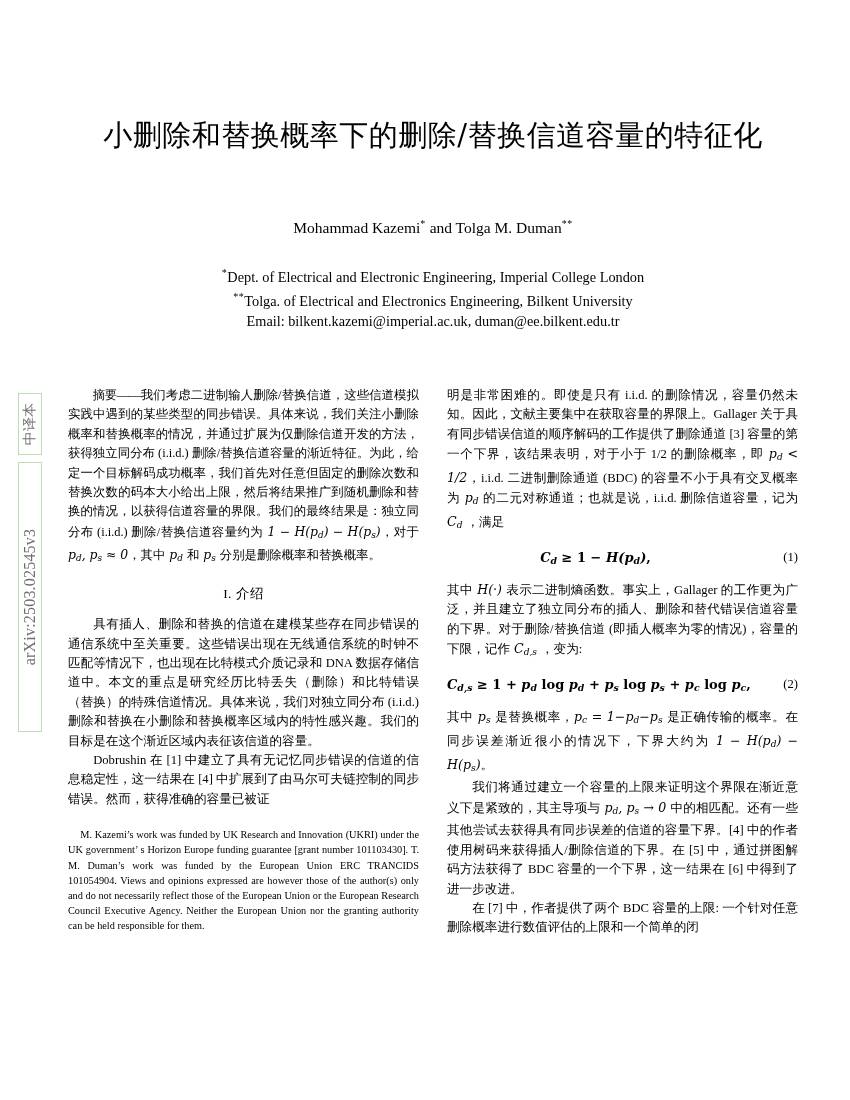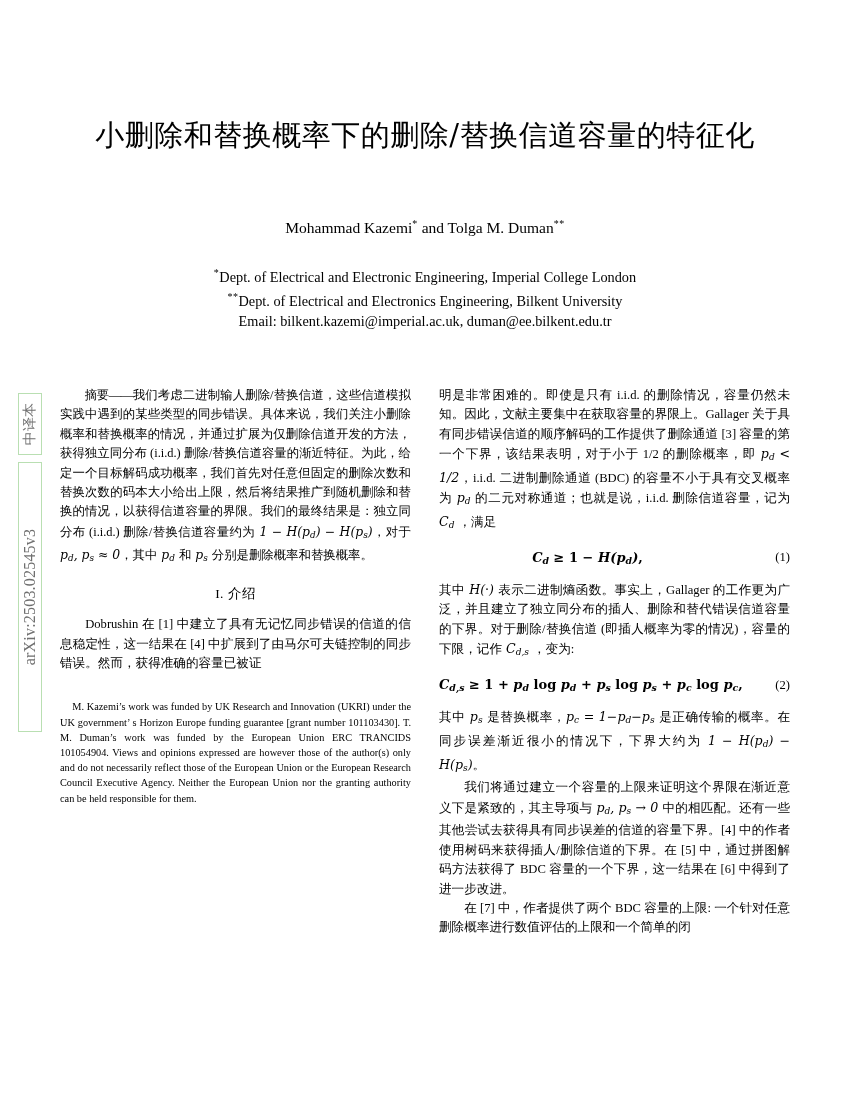--- a/index.html
+++ b/index.html
@@ -52,21 +52,21 @@
     line-height: 22px;
     font-size: 16px;
     top: 585px;
     margin-left: -135px;
     transform: rotate(-90deg);
   }
 
   
   #page {
     position: absolute;
-    left: 60px;
+    left: 68px;
     top: 0;
     width: 730px;
     height: 1100px;
   }
 
   
   #title-block {
     padding-top: 112px;
     text-align: center;
   }
@@ -137,21 +137,21 @@
   }
   .math .up { font-style: normal; }
   .mi { font-style: italic; }
   sub.ms {
     font-style: italic;
     font-size: 0.72em;
     vertical-align: -0.25em;
   }
   .eq-row {
     display: flex;
-    align-items: center;
+    align-items: flex-start;
     margin: 14px 0 14px 0;
     font-size: 13px;
     gap: 20px;
   }
   .eq-body {
     flex: 1;
     text-align: center;
     font-family: "DejaVu Serif", "Liberation Serif", serif;
     font-weight: bold;
     font-style: italic;
@@ -161,21 +161,21 @@
   .eq-num {
     width: 34px;
     text-align: right;
     font-style: normal;
     font-weight: normal;
     font-size: 12.6px;
   }
 
   
   #footnote {
-    margin-top: 26px;
+    margin-top: 18px;
   }
   #footnote p {
     font-size: 10.3px;
     line-height: 15.2px;
     text-align: justify;
     text-indent: 1.2em;
   }
 </style>
 </head>
 <body>
@@ -189,33 +189,34 @@
 
   <div id="title-block">
     <h1 id="paper-title">小删除和替换概率下的删除/替换信道容量的特征化</h1>
 
     <div id="author-line">
       <span>Mohammad Kazemi</span><span class="sup">*</span><span> and </span><span>Tolga M. Duman</span><span class="sup">**</span>
     </div>
 
     <div id="affiliations">
       <div><span class="sup">*</span><span>Dept. of Electrical and Electronic Engineering, Imperial College London</span></div>
-      <div><span class="sup">**</span><span>Dept. of Electrical and Electronics Engineering, Bilkent University</span></div>
+      <div><span class="sup">**</span><span>Tolga. of Electrical and Electronics Engineering, Bilkent University</span></div>
       <div>Email: bilkent.kazemi@imperial.ac.uk, duman@ee.bilkent.edu.tr</div>
     </div>
   </div>
 
   <div id="columns">
 
     <div class="col">
 
       <p class="abstract"><span class="dash">摘要——</span><span>我们考虑二进制输人删除/替换信道，这些信道模拟实践中遇到的某些类型的同步错误。具体来说，我们关注小删除概率和替换概率的情况，并通过扩展为仅删除信道开发的方法，获得独立同分布 (i.i.d.) 删除/替换信道容量的渐近特征。为此，给定一个目标解码成功概率，我们首先对任意但固定的删除次数和替换次数的码本大小给出上限，然后将结果推广到随机删除和替换的情况，以获得信道容量的界限。我们的最终结果是：独立同分布 (i.i.d.) 删除/替换信道容量约为</span><span class="math"> 1 <span class="up">−</span> <span class="mi">H</span>(<span class="mi">p</span><sub class="ms">d</sub>) <span class="up">−</span> <span class="mi">H</span>(<span class="mi">p</span><sub class="ms">s</sub>)</span><span>，对于</span><span class="math"> <span class="mi">p</span><sub class="ms">d</sub>, <span class="mi">p</span><sub class="ms">s</sub> <span class="up">≈</span> 0</span><span>，其中</span><span class="math"> <span class="mi">p</span><sub class="ms">d</sub> </span><span>和</span><span class="math"> <span class="mi">p</span><sub class="ms">s</sub> </span><span>分别是删除概率和替换概率。</span></p>
 
       <h2 class="section-head"><span>I.</span> <span>介绍</span></h2>
 
+      <p>具有插人、删除和替换的信道在建模某些存在同步错误的通信系统中至关重要。这些错误出现在无线通信系统的时钟不匹配等情况下，也出现在比特模式介质记录和 DNA 数据存储信道中。本文的重点是研究经历比特丢失（删除）和比特错误（替换）的特殊信道情况。具体来说，我们对独立同分布 (i.i.d.) 删除和替换在小删除和替换概率区域内的特性感兴趣。我们的目标是在这个渐近区域内表征该信道的容量。</p>
       <p>Dobrushin 在 [1] 中建立了具有无记忆同步错误的信道的信息稳定性，这一结果在 [4] 中扩展到了由马尔可夫链控制的同步错误。然而，获得准确的容量已被证</p>
 
       <div id="footnote">
         <p>M. Kazemi’s work was funded by UK Research and Innovation (UKRI) under the UK government’ s Horizon Europe funding guarantee [grant number 101103430]. T. M. Duman’s work was funded by the European Union ERC TRANCIDS 101054904. Views and opinions expressed are however those of the author(s) only and do not necessarily reflect those of the European Union or the European Research Council Executive Agency. Neither the European Union nor the granting authority can be held responsible for them.</p>
       </div>
     </div>
 
     <div class="col">
 
       <p class="noindent"><span>明是非常困难的。即使是只有 i.i.d. 的删除情况，容量仍然未知。因此，文献主要集中在获取容量的界限上。Gallager 关于具有同步错误信道的顺序解码的工作提供了删除通道 [3] 容量的第一个下界，该结果表明，对于小于 1/2 的删除概率，即</span><span class="math"> <span class="mi">p</span><sub class="ms">d</sub> <span class="up">&lt;</span> 1/2</span><span>，i.i.d. 二进制删除通道 (BDC) 的容量不小于具有交叉概率为</span><span class="math"> <span class="mi">p</span><sub class="ms">d</sub> </span><span>的二元对称通道；也就是说，i.i.d. 删除信道容量，记为</span><span class="math"> <span class="mi">C</span><sub class="ms">d</sub> </span><span>，满足</span></p>

